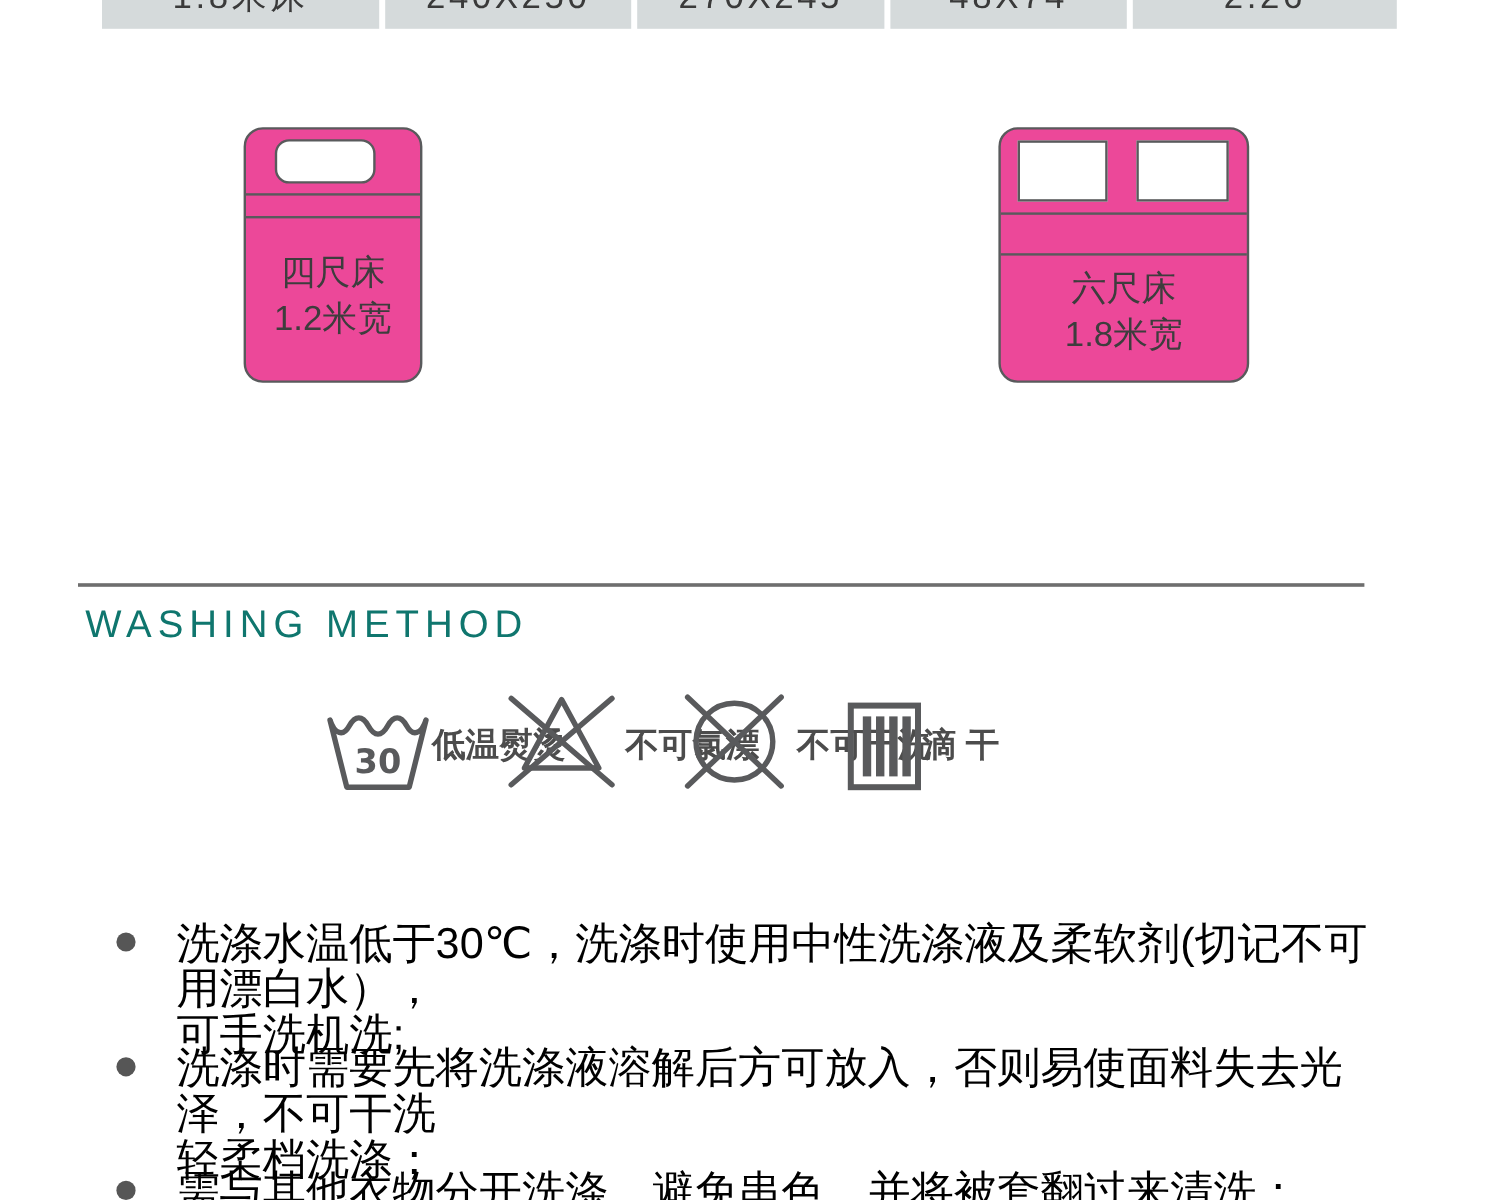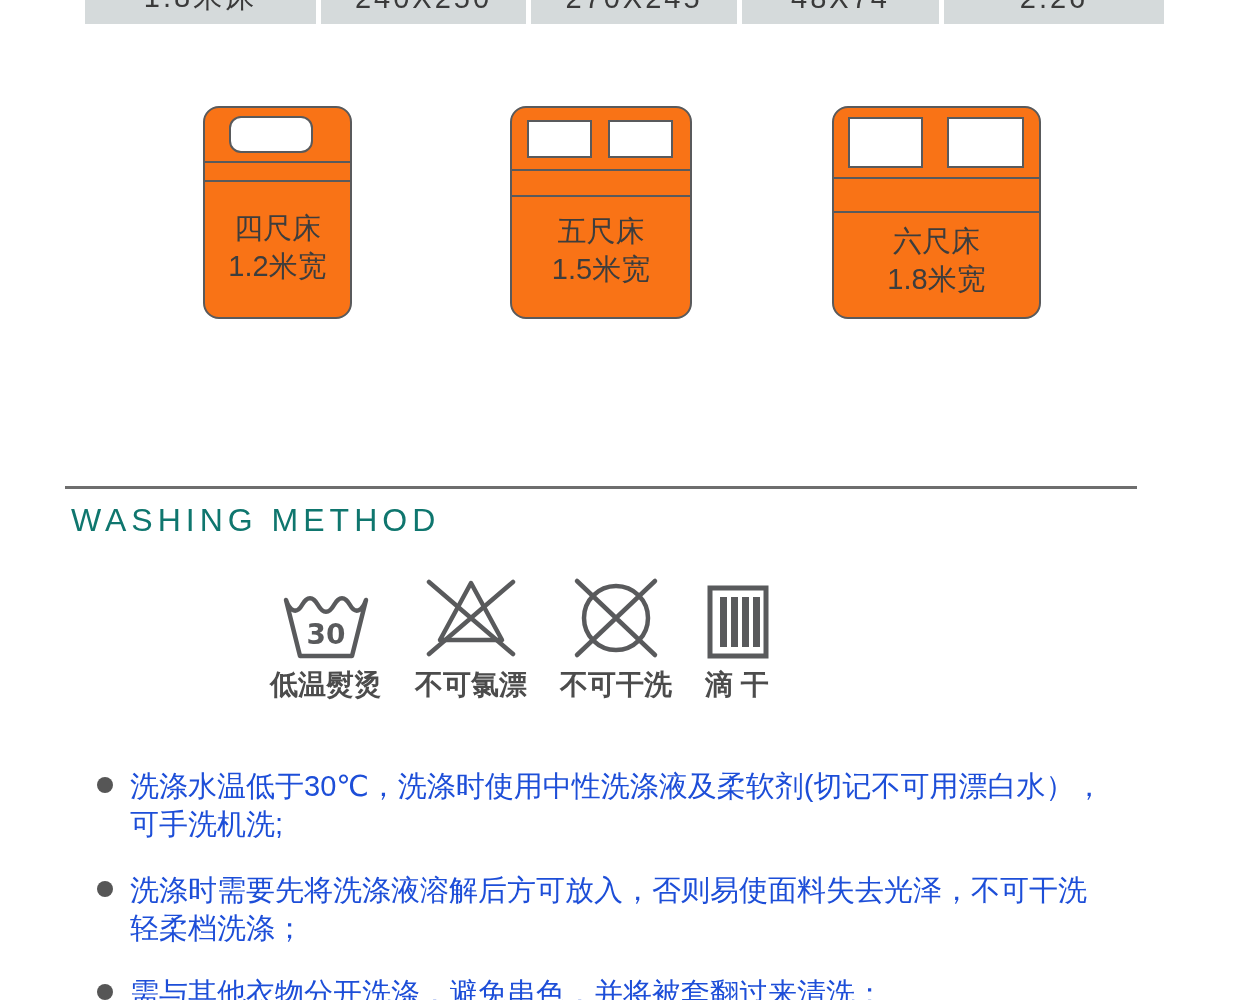--- a/index.html
+++ b/index.html
@@ -7,46 +7,46 @@
     font-family:"Liberation Sans","DejaVu Sans",sans-serif; }
   .page { position:relative; width:1251px; height:1000px; background:#fff; overflow:hidden; }
 
   
   .spec-row { position:absolute; left:85px; top:-28px; display:flex; gap:5px; }
   .spec-cell { height:52px; background:#d5dadb; color:#3a3a3a; font-weight:300;
     font-size:29px; letter-spacing:3px; display:flex; align-items:center; justify-content:center; }
   .c0{width:231px}.c1{width:205px}.c2{width:206px}.c3{width:197px}.c4{width:220px}
 
   
-  .bed { position:absolute; top:106px; height:213px; border:2px solid #595a5c; border-radius:16px; background:#f97316; }
+  .bed { position:absolute; top:106px; height:213px; border:2px solid #595a5c; border-radius:16px; background:#ec4899; }
   .bed-pillow { position:absolute; border:2px solid #595a5c; background:#fff; }
   .pillow-round { border-radius:12px; }
   .bed-line { position:absolute; left:0; right:0; height:2px; background:#595a5c; }
   .bed-text { position:absolute; left:0; right:0; text-align:center; color:#3d3d3d;
     font-size:29px; line-height:38px; }
 
   
   .sec-title { position:absolute; left:70px; top:398px; color:#1b1b1b; font-size:58px;
     font-weight:200; letter-spacing:11px; line-height:72px; white-space:nowrap; }
   .sec-divider { position:absolute; left:65px; top:486px; width:1072px; height:3px; background:#6e6e6e; }
   .sec-sub { position:absolute; left:71px; top:500px; color:#0f766e; font-size:32px;
     font-weight:300; letter-spacing:5px; line-height:40px; white-space:nowrap; }
 
   
   .care-row { position:absolute; left:270px; top:576px; display:flex; gap:33px; }
-  .care-item { display:flex; flex-direction:column; }
+  .care-item { display:flex; flex-direction:row; align-items:center; }
   .w112{width:112px}.w66{width:66px}
   .icon-box { height:84px; display:flex; align-items:flex-end; justify-content:center; }
   .care-label { margin-top:6px; font-size:28px; font-weight:600; color:#4c4c4c; white-space:nowrap; }
   .care-row svg { display:block; }
 
   
   .bullet { position:absolute; left:97px; width:1070px; display:flex; }
   .dot { flex:0 0 16px; width:16px; height:16px; border-radius:50%; background:#565656; margin-top:10px; }
-  .btext { margin-left:17px; color:#1d4ed8; font-size:29px; line-height:38px; }
+  .btext { margin-left:34px; color:#000000; font-size:36px; line-height:38px; }
   .b1{top:767px}.b2{top:871px}.b3{top:974px}
 </style>
 </head>
 <body>
 
 <div class="page">
 
   <div class="spec-row">
     <div class="spec-cell c0">1.8米床</div>
     <div class="spec-cell c1">240X250</div>
@@ -58,30 +58,20 @@
   <div class="bed" style="left:203px; width:149px;">
     <div class="bed-pillow pillow-round" style="left:24px; top:8px; width:84px; height:37px;"></div>
     <div class="bed-line" style="top:53px;"></div>
     <div class="bed-line" style="top:72px;"></div>
     <div class="bed-text" style="top:101px;">
       <div>四尺床</div>
       <div>1.2米宽</div>
     </div>
   </div>
 
-  <div class="bed" style="left:510px; width:182px;">
-    <div class="bed-pillow" style="left:15px; top:12px; width:65px; height:38px;"></div>
-    <div class="bed-pillow" style="left:96px; top:12px; width:65px; height:38px;"></div>
-    <div class="bed-line" style="top:61px;"></div>
-    <div class="bed-line" style="top:87px;"></div>
-    <div class="bed-text" style="top:104px;">
-      <div>五尺床</div>
-      <div>1.5米宽</div>
-    </div>
-  </div>
 
   <div class="bed" style="left:832px; width:209px;">
     <div class="bed-pillow" style="left:14px; top:9px; width:75px; height:51px;"></div>
     <div class="bed-pillow" style="left:113px; top:9px; width:77px; height:51px;"></div>
     <div class="bed-line" style="top:69px;"></div>
     <div class="bed-line" style="top:103px;"></div>
     <div class="bed-text" style="top:114px;">
       <div>六尺床</div>
       <div>1.8米宽</div>
     </div>

